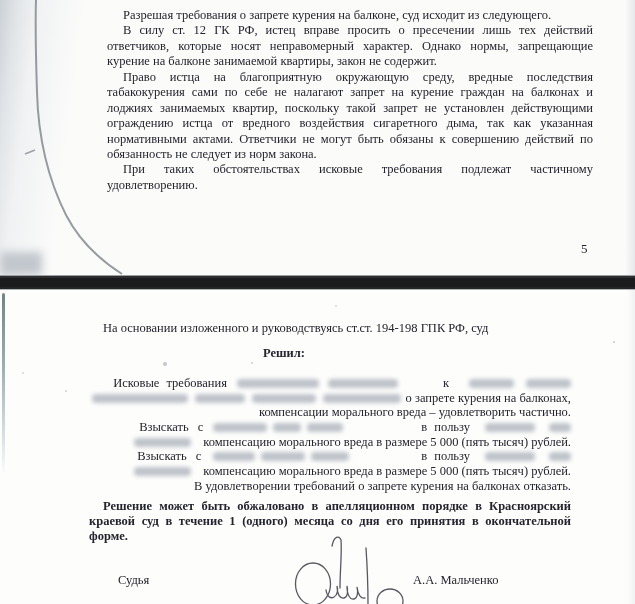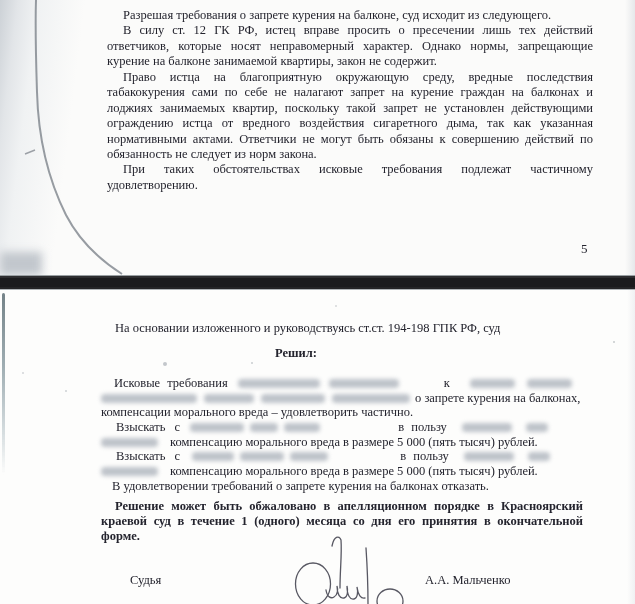--- a/index.html
+++ b/index.html
@@ -26,24 +26,24 @@
     background:linear-gradient(180deg,#9aa0a3 0 1px,#2e2e30 1px 3px,#1b1b1d 3px 12px,#242426 12px 14px,#aeb2b5 14px 15px);}
   
   .page2{position:absolute;left:0;top:290px;width:635px;height:314px;background:#fdfdfc;overflow:hidden;}
   .edge2{position:absolute;left:2px;top:3px;width:3px;height:182px;border-radius:2px;opacity:.85;filter:blur(.4px);
     background:linear-gradient(180deg,#5d6e74 0%,#8fa0a6 40%,#ccd5d8 75%,rgba(240,242,243,0) 100%);}
   .redge2{position:absolute;right:0;top:0;height:314px;width:8px;
     background:linear-gradient(90deg,rgba(241,242,243,0),#f0f1f3);}
   .speckles{position:absolute;left:0;top:0;width:2px;height:2px;background:transparent;border-radius:50%;
     box-shadow:164px 73px 0 1px #c3c7cb, 251px 72px 0 0 #c9cdd1, 65px 100px 0 0 #ccd0d4,
                613px 51px 0 0 #c6cacd, 22px 82px 0 0 #d2d5d8, 335px 15px 0 0 #d4d7da;}
-  .p2text{position:absolute;left:101px;top:31px;width:482px;font-size:12.5px;}
+  .p2text{position:absolute;left:89px;top:31px;width:482px;font-size:12.5px;}
   .intro{height:15px;line-height:15px;text-indent:14px;white-space:nowrap;}
   .heading{margin-top:10px;height:15px;line-height:15px;padding-left:174px;font-weight:bold;}
-  .rows{margin-top:15px;}
+  .rows{margin-top:15px;text-align:right;}
   .row{height:14.7px;line-height:14.7px;white-space:nowrap;}
   .appeal{margin-top:5px;}
   .jl{height:15px;line-height:15px;text-align:justify;text-align-last:justify;white-space:nowrap;font-weight:bold;}
   .jl.last{text-align-last:left;}
   .ind14{text-indent:14px;}
   .judgerow{position:relative;margin-top:29px;height:15px;line-height:15px;}
   .judgename{position:absolute;left:324px;top:0;}
   
   .rd{display:inline-block;height:9px;border-radius:4px;background:#a9b0b9;filter:blur(2.3px);opacity:.75;vertical-align:-1px;}
   .ws4{word-spacing:4px;}

